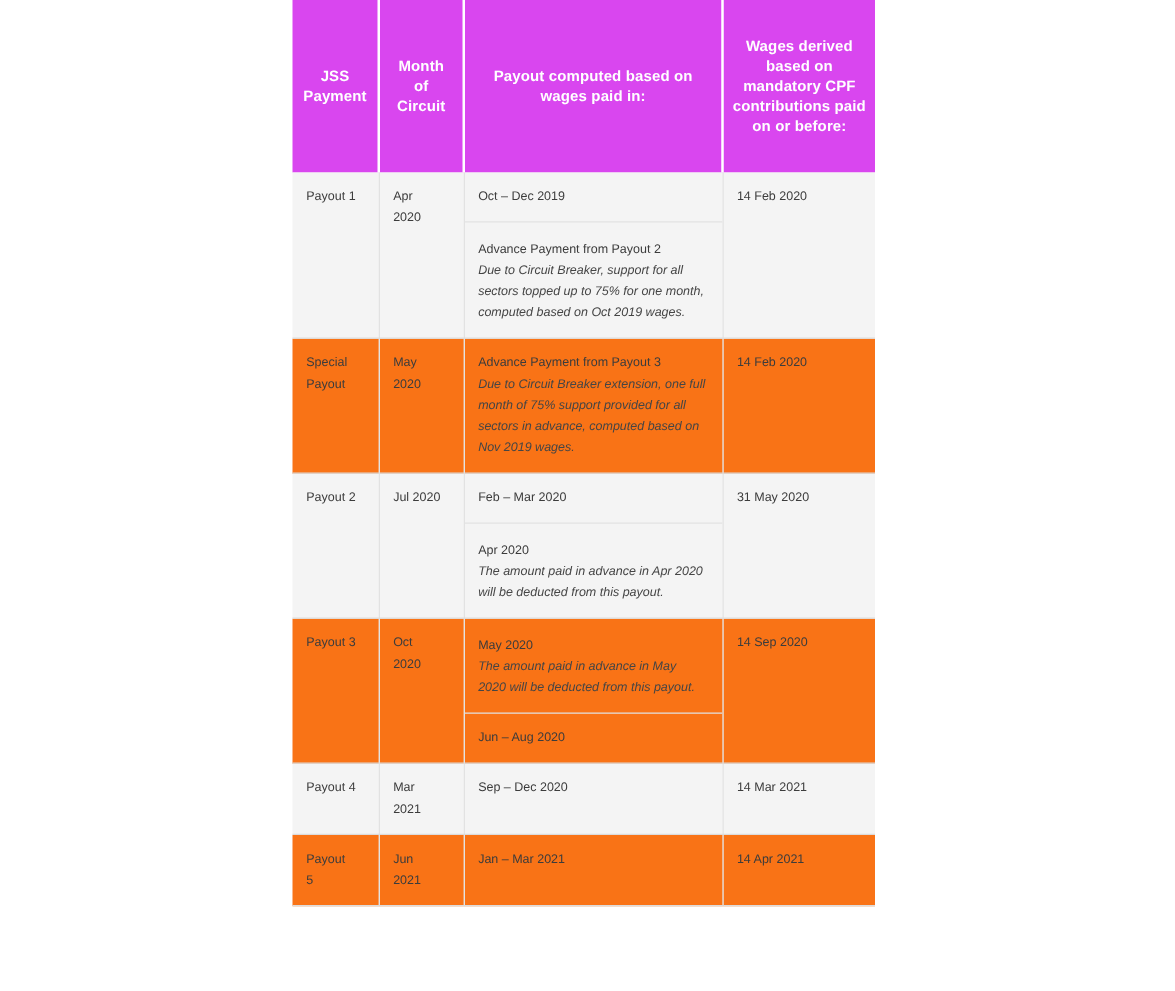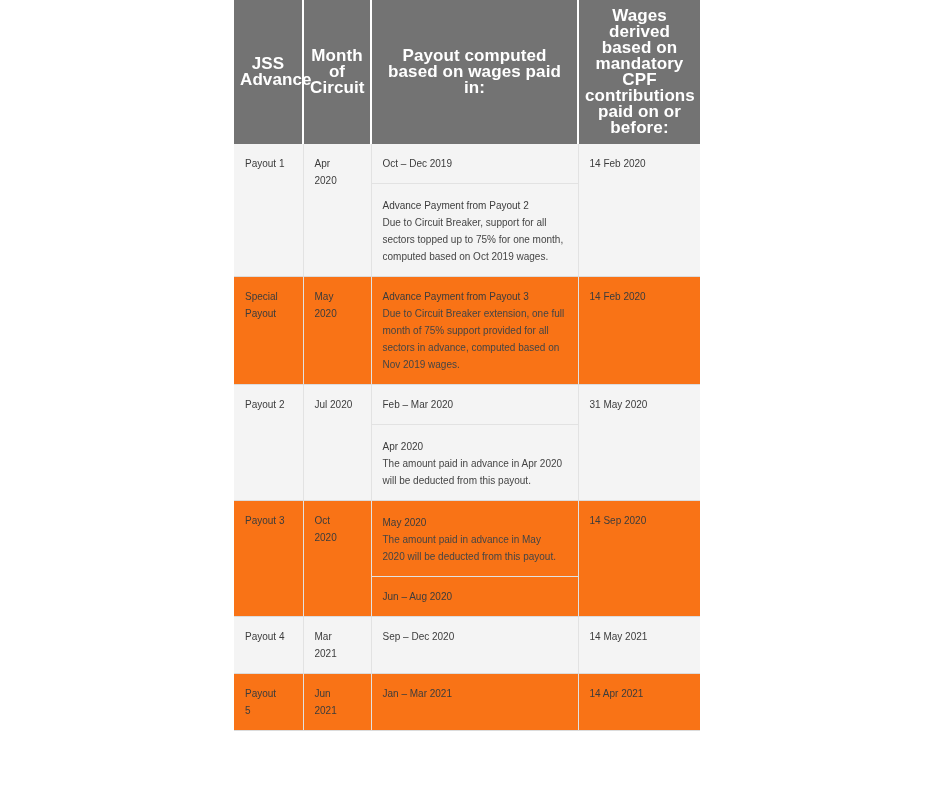--- a/index.html
+++ b/index.html
@@ -33,23 +33,23 @@
     background: #ffffff;
   }
 
   .jss-table col.c1 { width: 69px; }
   .jss-table col.c2 { width: 68px; }
   .jss-table col.c3 { width: 207px; }
   .jss-table col.c4 { width: 122px; }
 
   
   thead th {
-    background: #737373;
+    background: #d946ef;
     color: #ffffff;
-    font-size: 17px;
+    font-size: 12px;
     font-weight: bold;
     line-height: 16px;
     text-align: center;
     vertical-align: middle;
     padding: 8px 6px;
     height: 138px;
     box-sizing: border-box;
     border-right: 2px solid #ffffff;
     letter-spacing: 0.1px;
   }
@@ -77,20 +77,21 @@
   }
   .subcell {
     padding: 11px 12px 11px 11px;
     border-bottom: 1px solid #e2e2e2;
     box-sizing: border-box;
   }
   .subcell.last { border-bottom: none; }
   .subcell .line { display: block; }
   .subcell .note {
     display: block;
+    font-style: italic;
     color: #454545;
   }
 
   .cellpad-extra { padding-top: 13px; }
 
   
   .nowrapish { white-space: pre-line; }
 </style>
 </head>
 <body>
@@ -101,21 +102,21 @@
     <colgroup>
       <col class="c1">
         <col class="c2">
         <col class="c3">
         <col class="c4">
     </colgroup>
 
     <thead>
       <tr>
         <th class="nowrapish">JSS
-Advance</th>
+Payment</th>
         <th class="nowrapish">Month
 of
 Circuit</th>
         <th>Payout computed based on wages paid in:</th>
         <th class="last">Wages derived based on mandatory CPF contributions paid on or before:</th>
       </tr>
     </thead>
 
     <tbody>
 
@@ -182,21 +183,21 @@
 
       <tr class="shade">
         <td class="nowrapish">Payout 4</td>
         <td class="nowrapish">Mar
 2021</td>
         <td class="subhost">
           <div class="subcell last">
             <span class="line">Sep – Dec 2020</span>
           </div>
         </td>
-        <td class="last">14 May 2021</td>
+        <td class="last">14 Mar 2021</td>
       </tr>
 
       <tr class="plain">
         <td class="nowrapish">Payout
 5</td>
         <td class="nowrapish">Jun
 2021</td>
         <td class="subhost">
           <div class="subcell last">
             <span class="line">Jan – Mar 2021</span>

